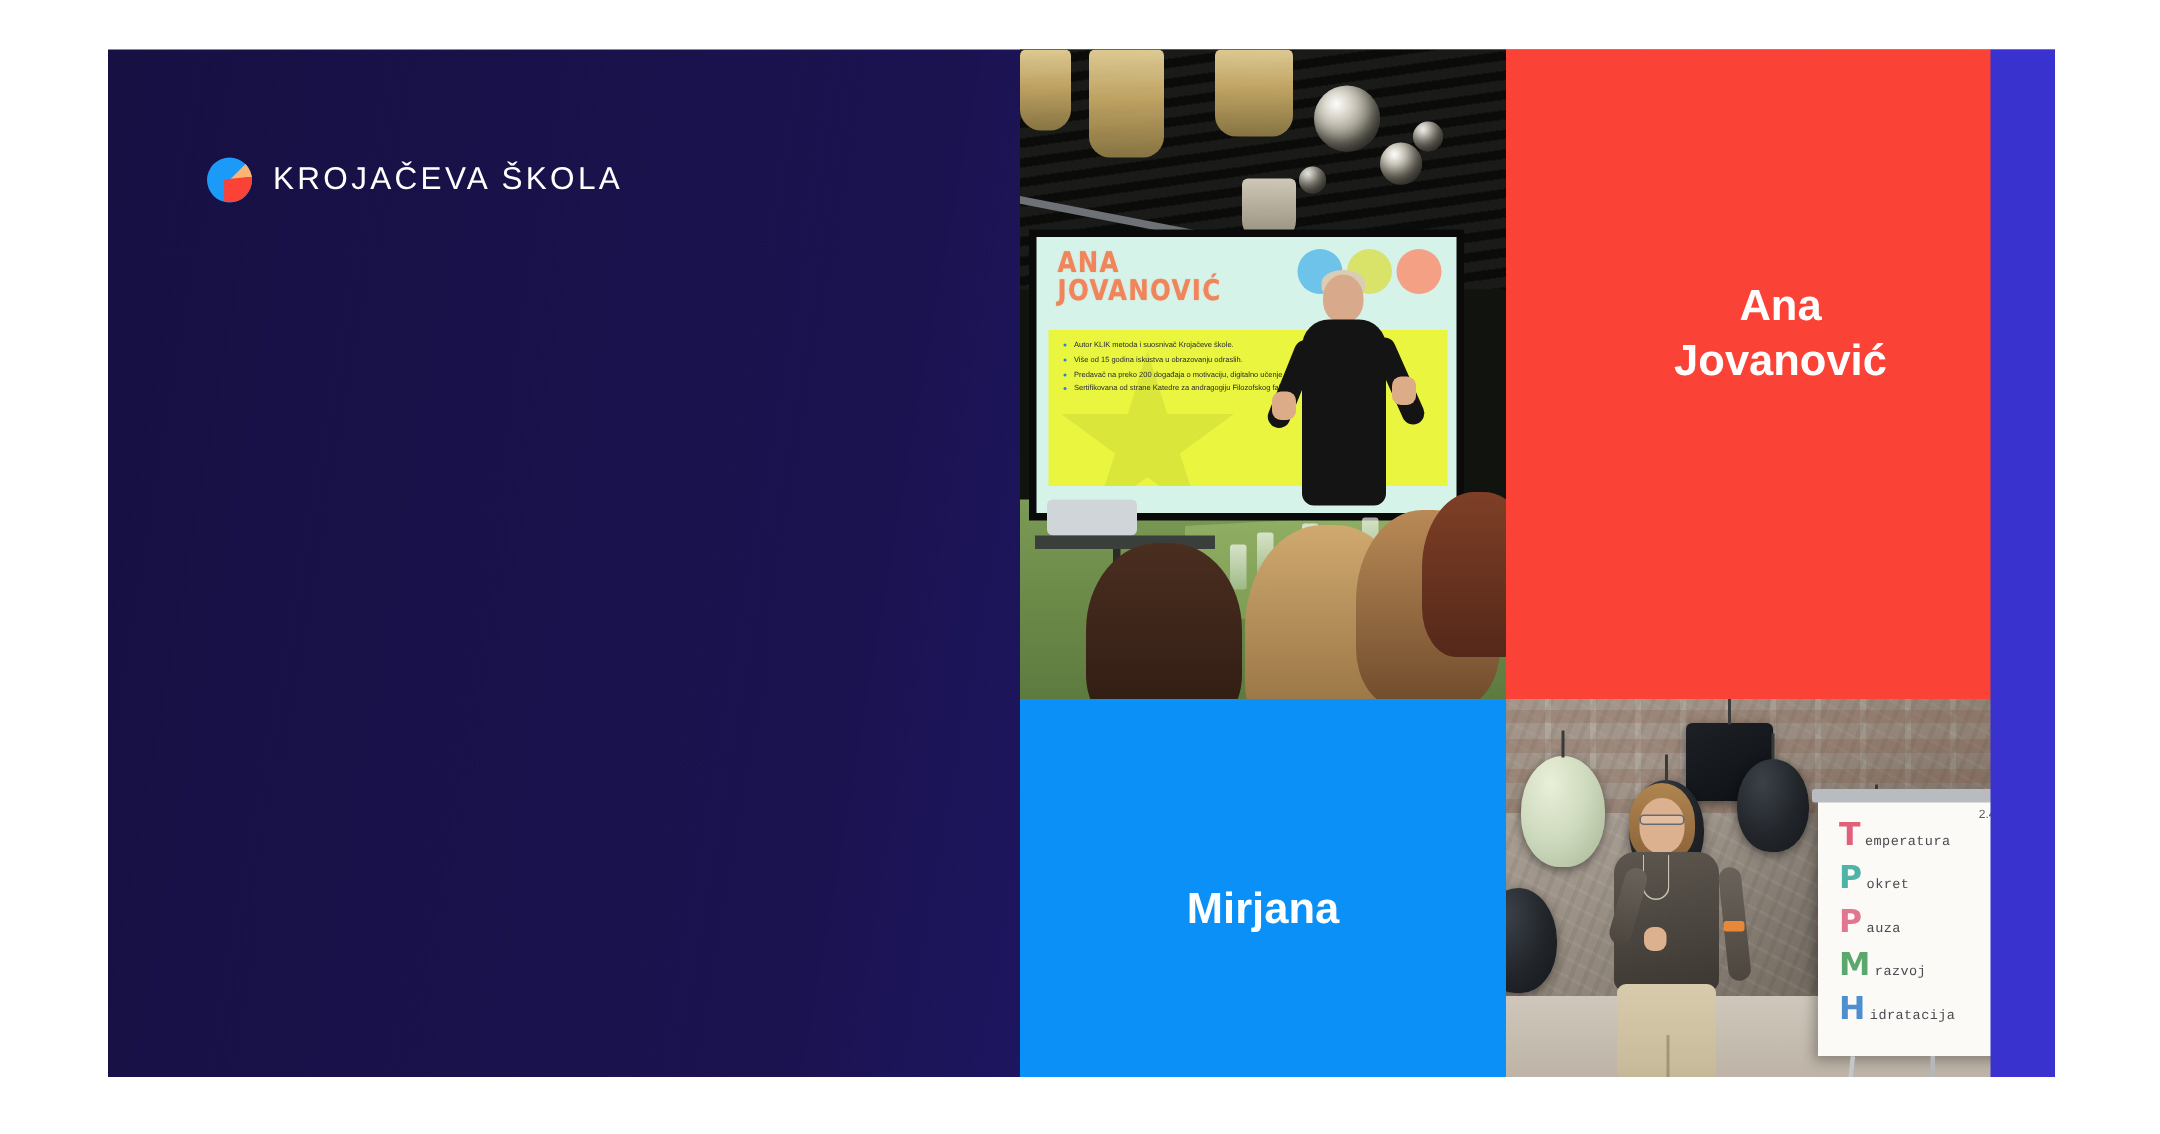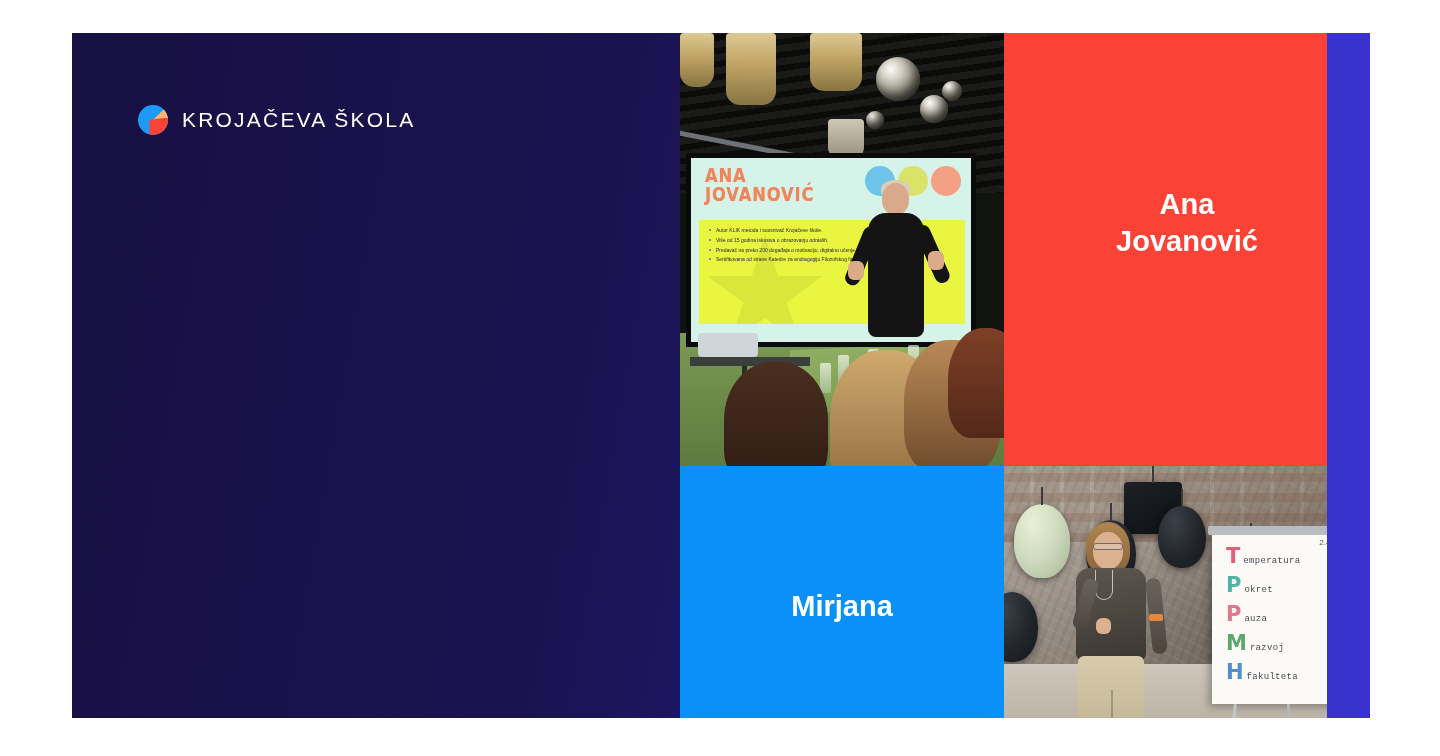--- a/index.html
+++ b/index.html
@@ -630,21 +630,21 @@
             <div class="fc-row">
               <span class="fc-letter" style="color:#e2768f">P</span>
               <span class="fc-rest">auza</span>
             </div>
             <div class="fc-row">
               <span class="fc-letter" style="color:#5aa86e">M</span>
               <span class="fc-rest">razvoj</span>
             </div>
             <div class="fc-row">
               <span class="fc-letter" style="color:#4f8fd0">H</span>
-              <span class="fc-rest">fakulteta</span>
+              <span class="fc-rest">idratacija</span>
             </div>
           </div>
           <div class="fc-legs">
             <i></i>
             <i></i>
             <i></i>
           </div>
         </div>
       </div>
 

